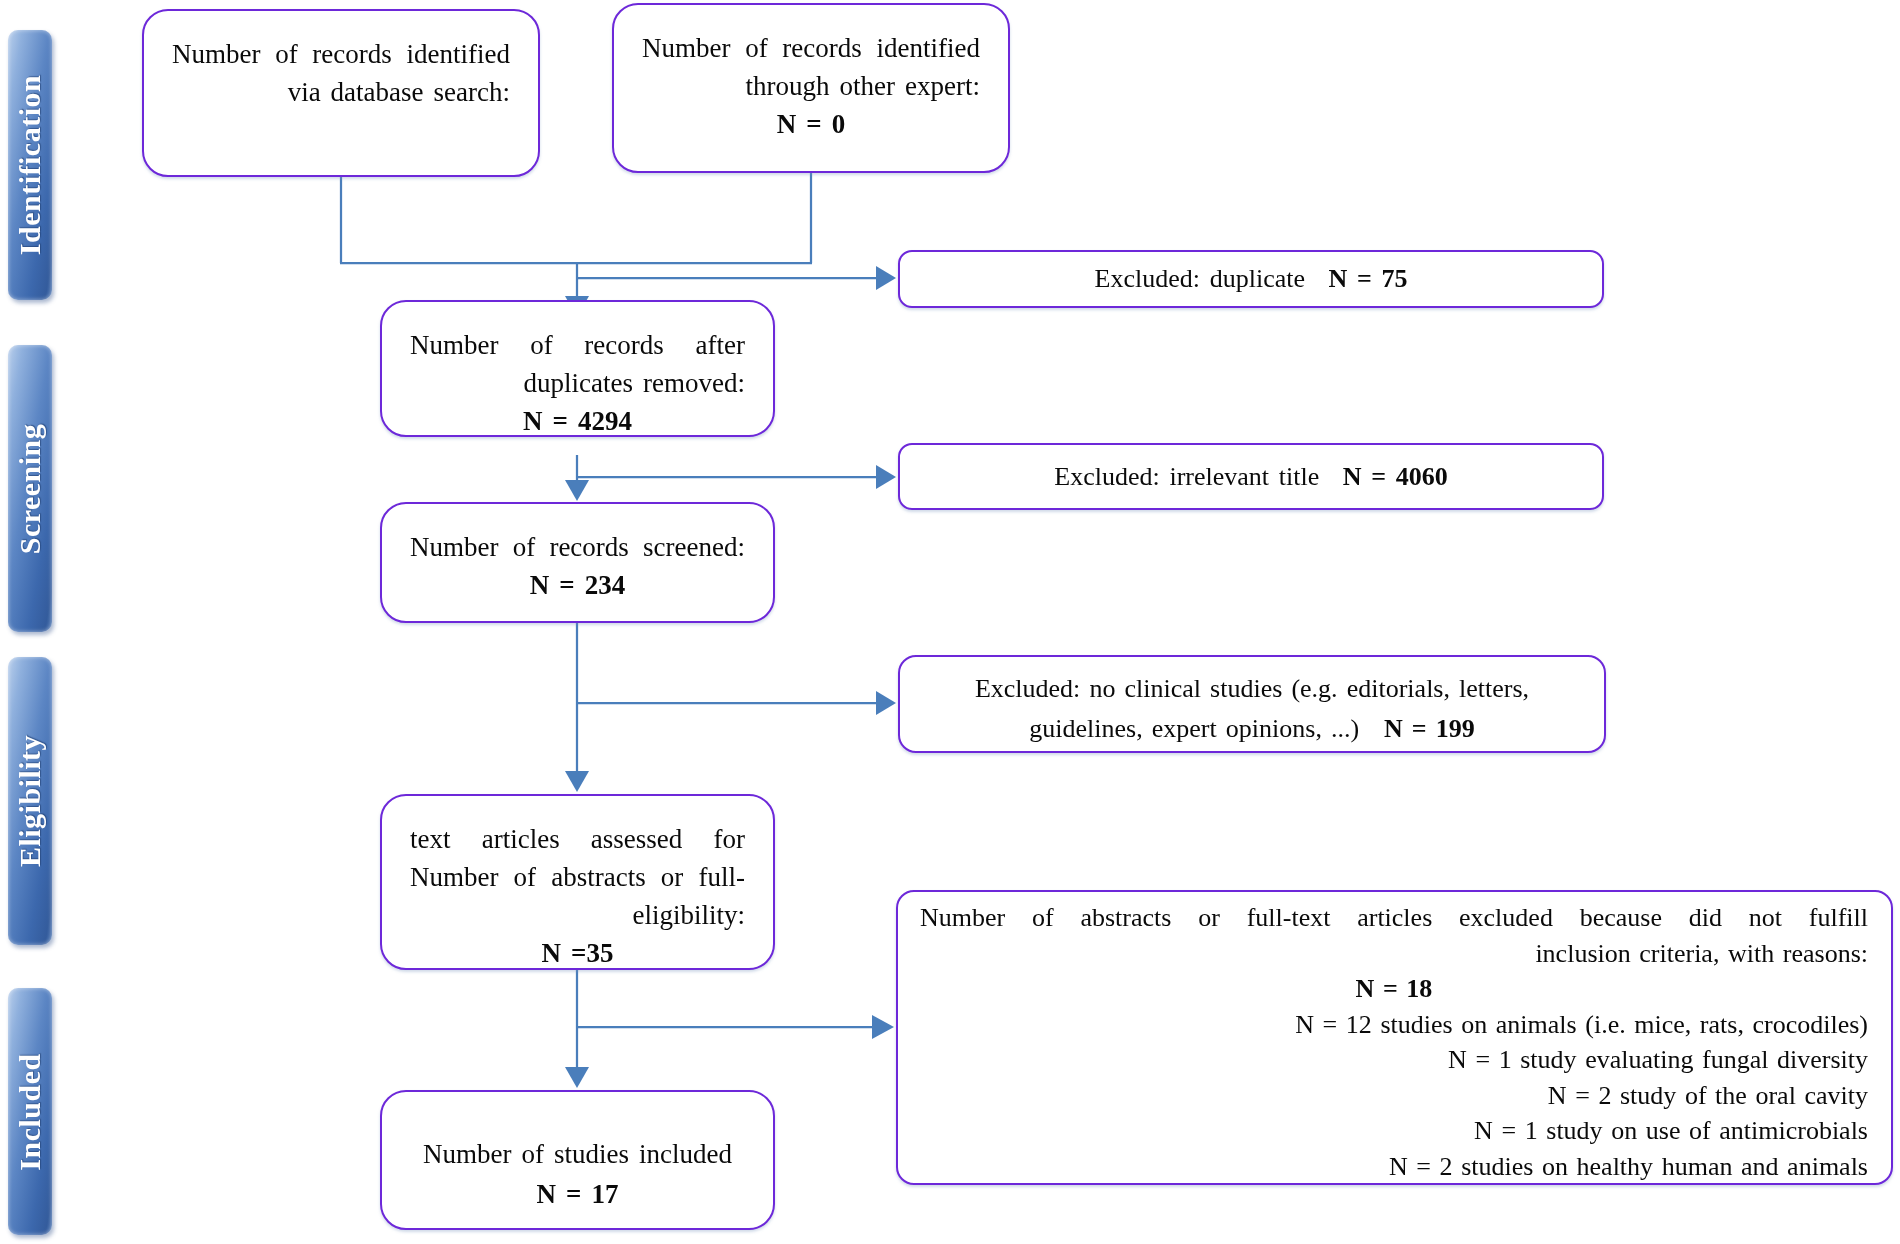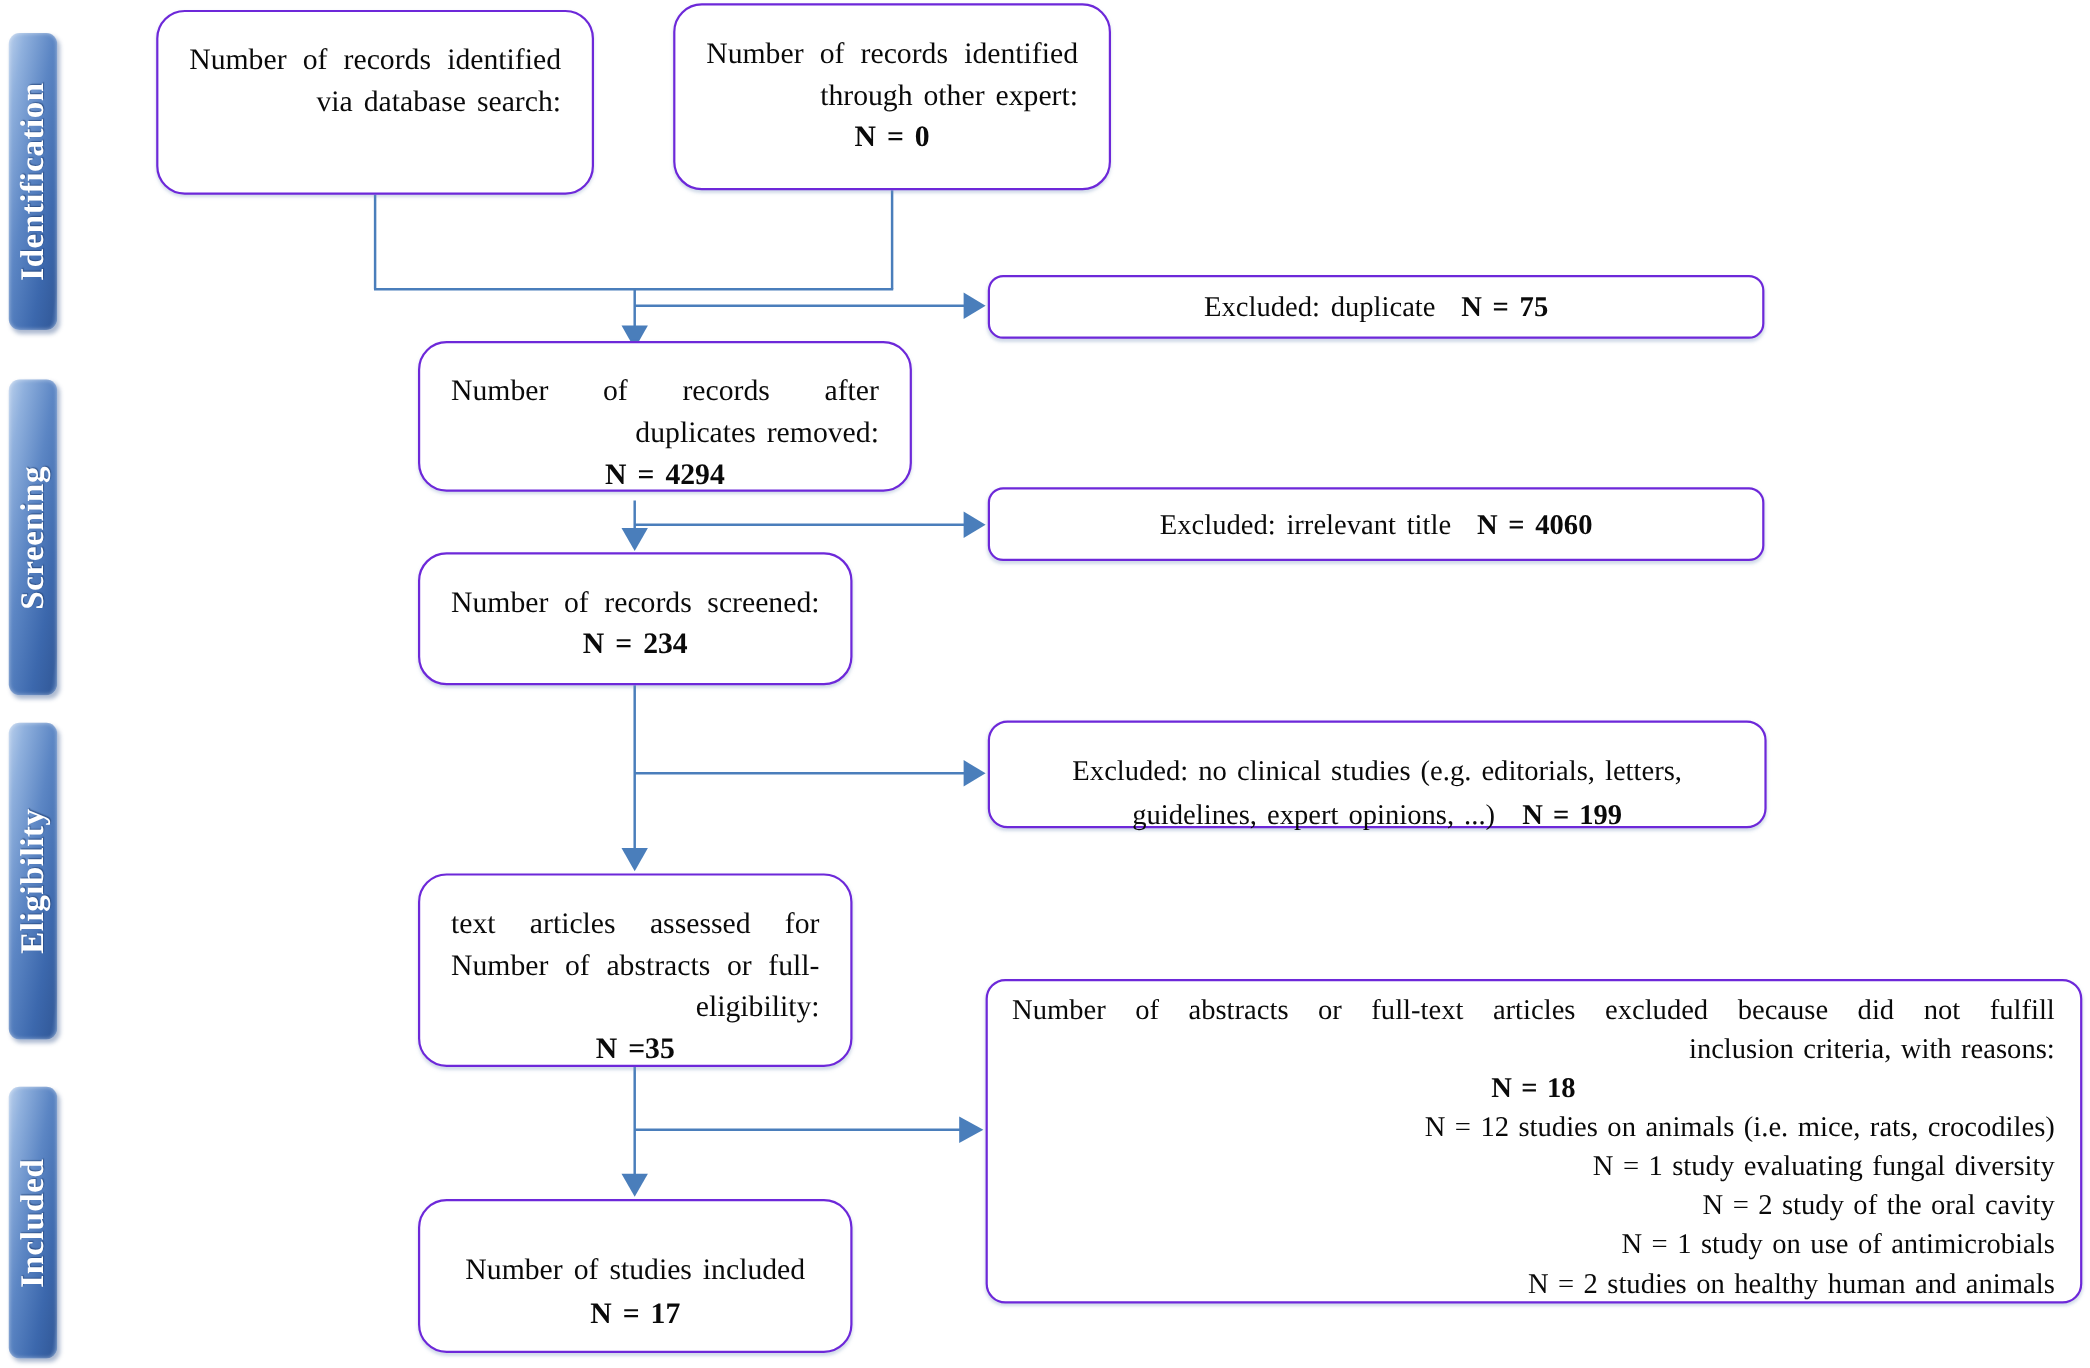--- a/index.html
+++ b/index.html
@@ -60,21 +60,21 @@
   .excl-line {
     display: flex;
     align-items: center;
     justify-content: center;
     height: 100%;
     font-size: 26px;
     gap: 0.9em;
   }
   .excl-line .bold, .bold { font-weight: bold; text-align: center; }
 
-  #box-no-clinical { font-size: 26px; line-height: 40px; padding-top: 24px; word-spacing: 0.1em; }
+  #box-no-clinical { font-size: 26px; line-height: 40px; padding-top: 12px; word-spacing: 0.1em; }
   #box-no-clinical .tail { margin-left: 0.6em; }
 
   #box-reasons { font-size: 26px; line-height: 35.5px; padding: 8px 23px 0 22px; word-spacing: 0.08em; }
   #box-reasons .reason { text-align: right; }
 
   #box-included-studies { text-align: center; padding-top: 42px; line-height: 40px; }
 
   
   #wires { position: absolute; left: 0; top: 0; width: 1900px; height: 1244px; }
   #wires path, #wires line { stroke: #4a7ebb; stroke-width: 2.25; fill: none; }
@@ -140,21 +140,21 @@
     <div class="val">N = 0</div>
   </div>
 
   <div class="fbox round-small" style="left:898px; top:250px; width:706px; height:58px;">
     <div class="excl-line">
       <span>Excluded:  duplicate</span>
       <span class="bold">N = 75</span>
     </div>
   </div>
 
-  <div class="fbox round-big pad-main" style="left:380px; top:310px; width:449px; height:137px;">
+  <div class="fbox round-big pad-main" style="left:380px; top:300px; width:395px; height:137px;">
     <div class="jl">Number of records after</div>
     <div class="ll">duplicates removed:</div>
     <div class="val">N = 4294</div>
   </div>
 
   <div class="fbox round-small" style="left:898px; top:443px; width:706px; height:67px;">
     <div class="excl-line">
       <span>Excluded:  irrelevant  title</span>
       <span class="bold">N = 4060</span>
     </div>

